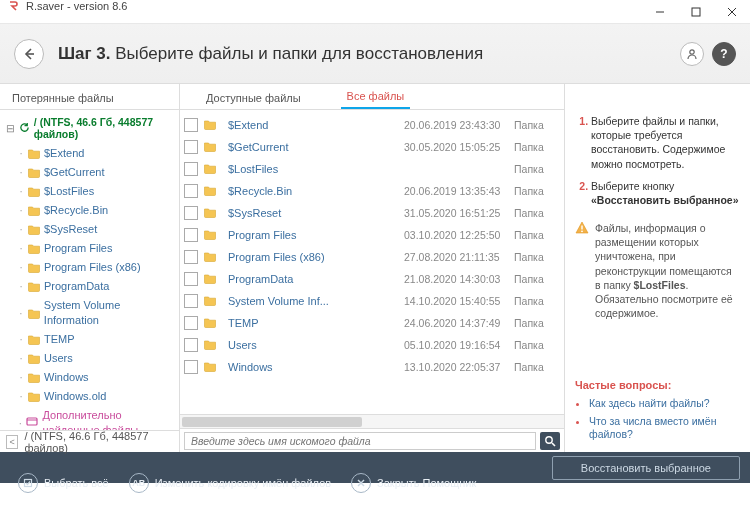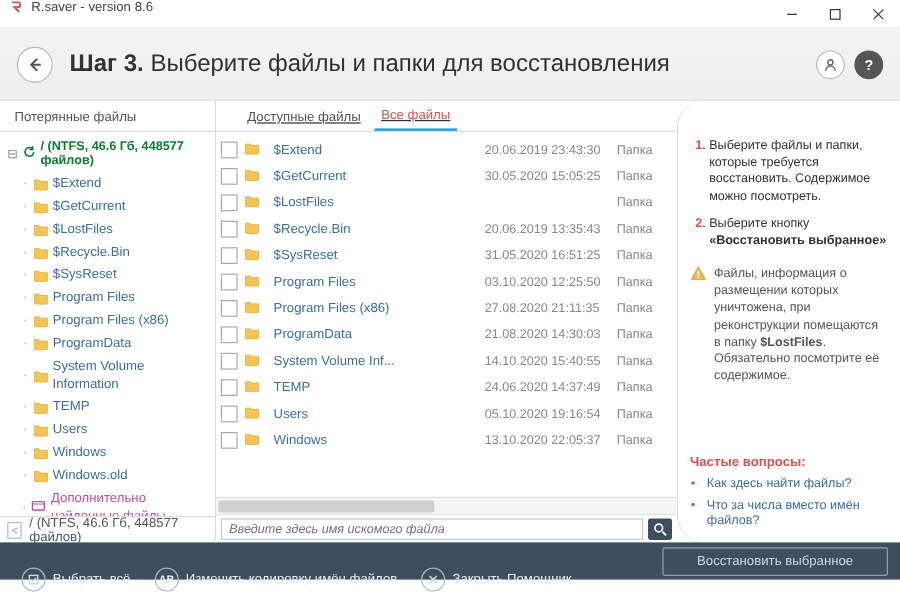--- a/index.html
+++ b/index.html
@@ -7,21 +7,21 @@
 
   
   .titlebar { height: 24px; display: flex; align-items: flex-start; padding: 0 0 0 8px; border-bottom: 1px solid #e8e8e8; }
   .titlebar .app-icon { width: 12px; height: 12px; margin-right: 6px; display:inline-flex; }
   .titlebar .title { font-size: 11px; color: #444; flex: 1; }
   .titlebar .win-btn { width: 36px; height: 24px; display: flex; align-items: center; justify-content: center; color: #555; }
 
   
   .header { height: 60px; background: linear-gradient(#f3f3f3,#efefef); border-bottom: 1px solid #ddd; display: flex; align-items: center; padding: 0 14px; position: relative; }
   .back-btn { width: 30px; height: 30px; border: 1px solid #bbb; border-radius: 50%; display:flex; align-items:center; justify-content:center; background:#fff; margin-right: 14px; }
-  .header h1 { font-size: 20px; font-weight: 400; color: #333; }
+  .header h1 { font-size: 17px; font-weight: 400; color: #333; }
   .header h1 b { font-weight: 700; }
   .header .right-icons { position: absolute; right: 14px; display: flex; gap: 8px; }
   .circ-btn { width: 24px; height: 24px; border: 1px solid #bbb; border-radius: 50%; display:flex; align-items:center; justify-content:center; background:#fff; color:#555; font-size:12px; }
   .circ-btn.dark { background:#555; color:#fff; border-color:#555; font-weight:700; }
 
   
   .main { display: flex; height: 368px; }
 
   
   .left { width: 180px; border-right: 1px solid #ddd; padding: 0 0 0 0; display:flex; flex-direction:column; }
@@ -33,36 +33,36 @@
   .tree-root .refresh-icon { color:#0a7d2e; }
   .tree-item { display:flex; align-items:center; gap:4px; padding: 2px 0 2px 12px; color:#3b6fa0; font-size:11px; line-height:15px; }
   .tree-item.pink { color:#c94c9c; }
   .tree-item .dash { color:#aaa; width:6px; text-align:center; }
   .tree-item .folder-icon svg { display:block; }
   .statusbar-left { height: 22px; border-top:1px solid #ddd; display:flex; align-items:center; padding: 0 6px; font-size:11px; color:#555; gap:6px; }
   .statusbar-left .nav { width:14px; height:14px; border:1px solid #bbb; display:inline-flex; align-items:center; justify-content:center; font-size:9px; color:#888; background:#fff; }
 
   
   .center { flex:1; display:flex; flex-direction:column; }
-  .center .tabs { padding-left: 20px; gap:5px;text-decoration:underline; }
+  .center .tabs { padding-left: 20px; gap:34px; }
   .filelist { flex:1; overflow:auto; padding: 4px 0 0 0; }
   .row { display:flex; align-items:center; height: 22px; padding: 0 6px 0 4px; font-size:11px; }
   .row .cb { width:14px; height:14px; border:1px solid #aaa; margin-right:6px; flex-shrink:0; }
   .row .folder-icon { width:18px; flex-shrink:0; margin-right:6px; }
   .row .name { flex:1; color:#3b6fa0; white-space:nowrap; overflow:hidden; text-overflow:ellipsis; }
   .row .date { width:110px; color:#888; font-size:10.5px; text-align:left; }
   .row .type { width:44px; color:#888; font-size:10.5px; }
   .hscroll { height:14px; border-top:1px solid #ddd; background:#f5f5f5; position:relative; }
   .hscroll .thumb { position:absolute; left:2px; top:2px; height:10px; width:180px; background:#d0d0d0; border-radius:2px; }
   .searchbar { height:24px; border-top:1px solid #ddd; display:flex; align-items:center; padding: 0 4px; gap:4px; }
   .searchbar input { flex:1; height:18px; border:1px solid #ccc; padding:0 6px; font-size:10.5px; color:#888; font-style:italic; }
   .searchbar .go { width:20px; height:18px; background:#4a6; display:flex; align-items:center; justify-content:center; color:#fff; border-radius:2px; background:#3f4e5e; }
 
   
-  .right { width: 186px; border-left:1px solid #ddd; padding: 30px 10px 6px 10px; font-size:10.5px; display:flex; flex-direction:column;border-radius:23px; }
+  .right { width: 186px; border-left:1px solid #ddd; padding: 30px 10px 6px 10px; font-size:10.5px; display:flex; flex-direction:column; }
   .right ol { list-style: decimal; padding-left: 16px; color:#333; }
   .right ol li { margin-bottom: 8px; line-height: 1.35; }
   .right ol li::marker { color:#d9534f; font-weight:700; }
   .right b { font-weight:700; }
   .warn { display:flex; gap:6px; margin-top: 6px; color:#555; line-height:1.35; }
   .warn .tri { color:#e69a2e; flex-shrink:0; }
   .faq { margin-top:auto; }
   .faq h4 { color:#d9534f; font-size:11px; font-weight:700; margin-bottom:6px; }
   .faq ul { list-style: disc; padding-left:14px; }
   .faq ul li { color:#3b6fa0; margin-bottom:4px; line-height:1.3; }

